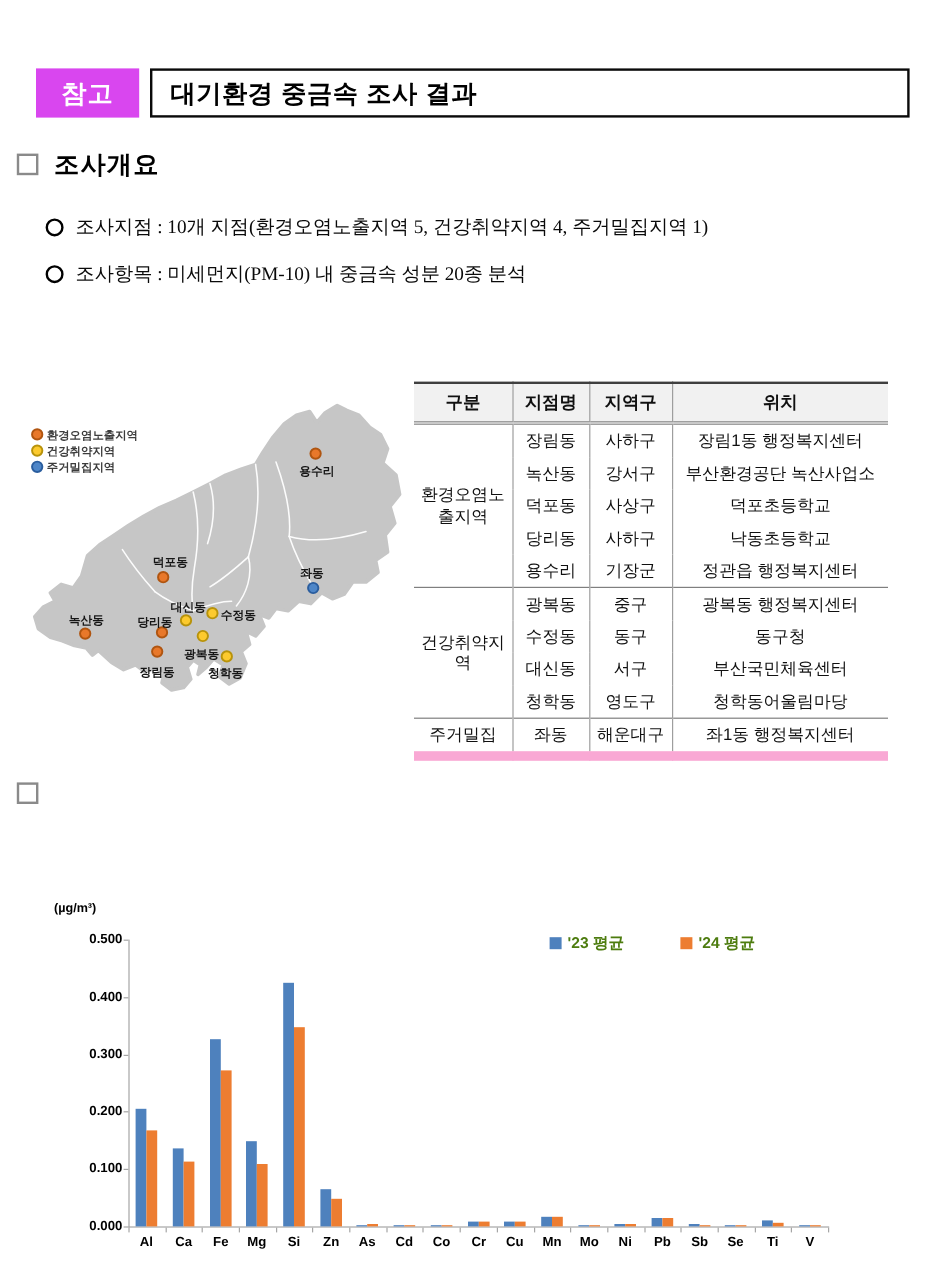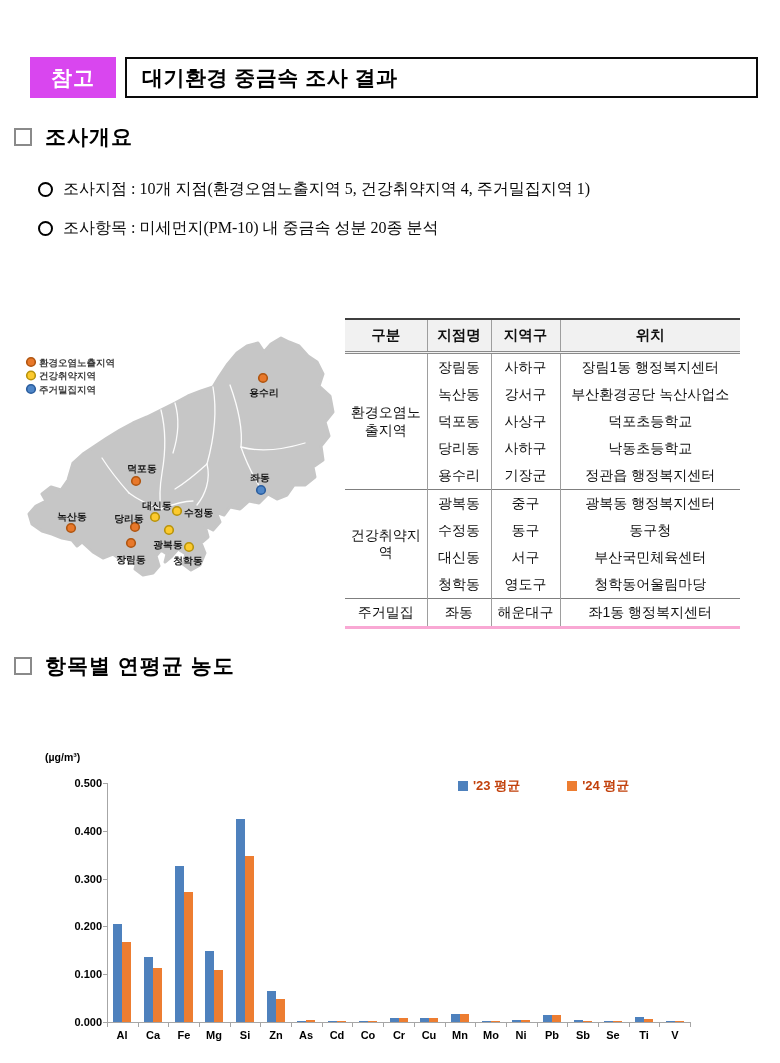--- a/index.html
+++ b/index.html
@@ -37,42 +37,42 @@
   .bullet .circ{
     display:inline-block;width:11px;height:11px;border:2px solid #000;border-radius:50%;
     margin-right:10px;flex:0 0 auto;
   }
   
   #map{position:absolute;left:25px;top:325px;width:320px;height:270px;}
   
   #site-table{
     position:absolute;left:345px;top:318px;border-collapse:collapse;
     font-size:14px;color:#101010;text-align:center;
-    border-top:2px solid #3f3f3f;border-bottom:3px solid #f9a8d4;
+    border-top:2px solid #3f3f3f;border-bottom:8px solid #f9a8d4;
   }
   #site-table th{
     background:#f1f1f1;font-weight:bold;border-bottom:3px double #8a8a8a;
     padding:6px 3px;font-size:14.5px;
   }
   #site-table td{padding:2px 3px;height:23px;word-break:break-all;}
   #site-table .c1,#site-table .c2,#site-table .c3{border-left:1px solid #9e9e9e;}
   #site-table tr.group-start td{border-top:1px solid #7f7f7f;}
   #site-table td.group-cell{line-height:1.25;}
   
   #chart{position:absolute;left:40px;top:748px;width:712px;height:310px;font-weight:bold;}
   #chart .unit{position:absolute;left:5px;top:3px;font-size:10.5px;color:#000;}
   #chart .plot{position:absolute;left:67px;top:35px;width:583px;height:239px;}
   #chart .yaxis{position:absolute;left:67px;top:35px;width:1px;height:240px;background:#a6a6a6;}
   #chart .xaxis{position:absolute;left:67px;top:274px;width:584px;height:1px;background:#a6a6a6;}
   #chart .ylab{position:absolute;width:46px;text-align:right;font-size:11px;color:#000;}
   #chart .ytick{position:absolute;width:4px;height:1px;background:#a6a6a6;left:63px;}
   #chart .xtick{position:absolute;width:1px;height:4px;background:#a6a6a6;top:275px;}
   #chart .bar{position:absolute;bottom:0;width:9px;}
   #chart .xlab{position:absolute;top:281px;font-size:11px;color:#000;text-align:center;}
-  #chart .legend{position:absolute;top:29px;left:418px;display:flex;align-items:center;font-size:13px;color:#c2410c;}
+  #chart .legend{position:absolute;top:29px;left:418px;display:flex;align-items:center;font-size:13px;color:#4d7c0f;}
   #chart .legend .swatch{width:10px;height:10px;display:inline-block;margin-right:5px;}
   #chart .legend .item2{margin-left:47px;display:flex;align-items:center;}
   #chart .legend .item1{display:flex;align-items:center;}
 </style>
 </head>
 <body>
 
 <div class="header">
   <div class="badge">참고</div>
   <div class="title-box">대기환경 중금속 조사 결과</div>
@@ -219,21 +219,20 @@
         <td class="c0 group-cell" rowspan="1">주거밀집</td>
         <td class="c1">좌동</td>
         <td class="c2">해운대구</td>
         <td class="c3">좌1동 행정복지센터</td>
       </tr>
     </tbody>
   </table>
 
 <div class="section-heading" id="heading-chart">
   <span class="sq"></span>
-  <span>항목별 연평균 농도</span>
 </div>
 
 <div id="chart">
   <div class="unit">(µg/m³)</div>
   <div class="yaxis"></div>
   <div class="xaxis"></div>
   <div class="plot" id="chart-plot">
       <div class="bar" style="left: 6px; height: 98px; background: rgb(78, 129, 189);"></div>
       <div class="bar" style="left: 15px; height: 80px; background: rgb(237, 125, 49);"></div>
       <div class="bar" style="left: 37px; height: 65px; background: rgb(78, 129, 189);"></div>

